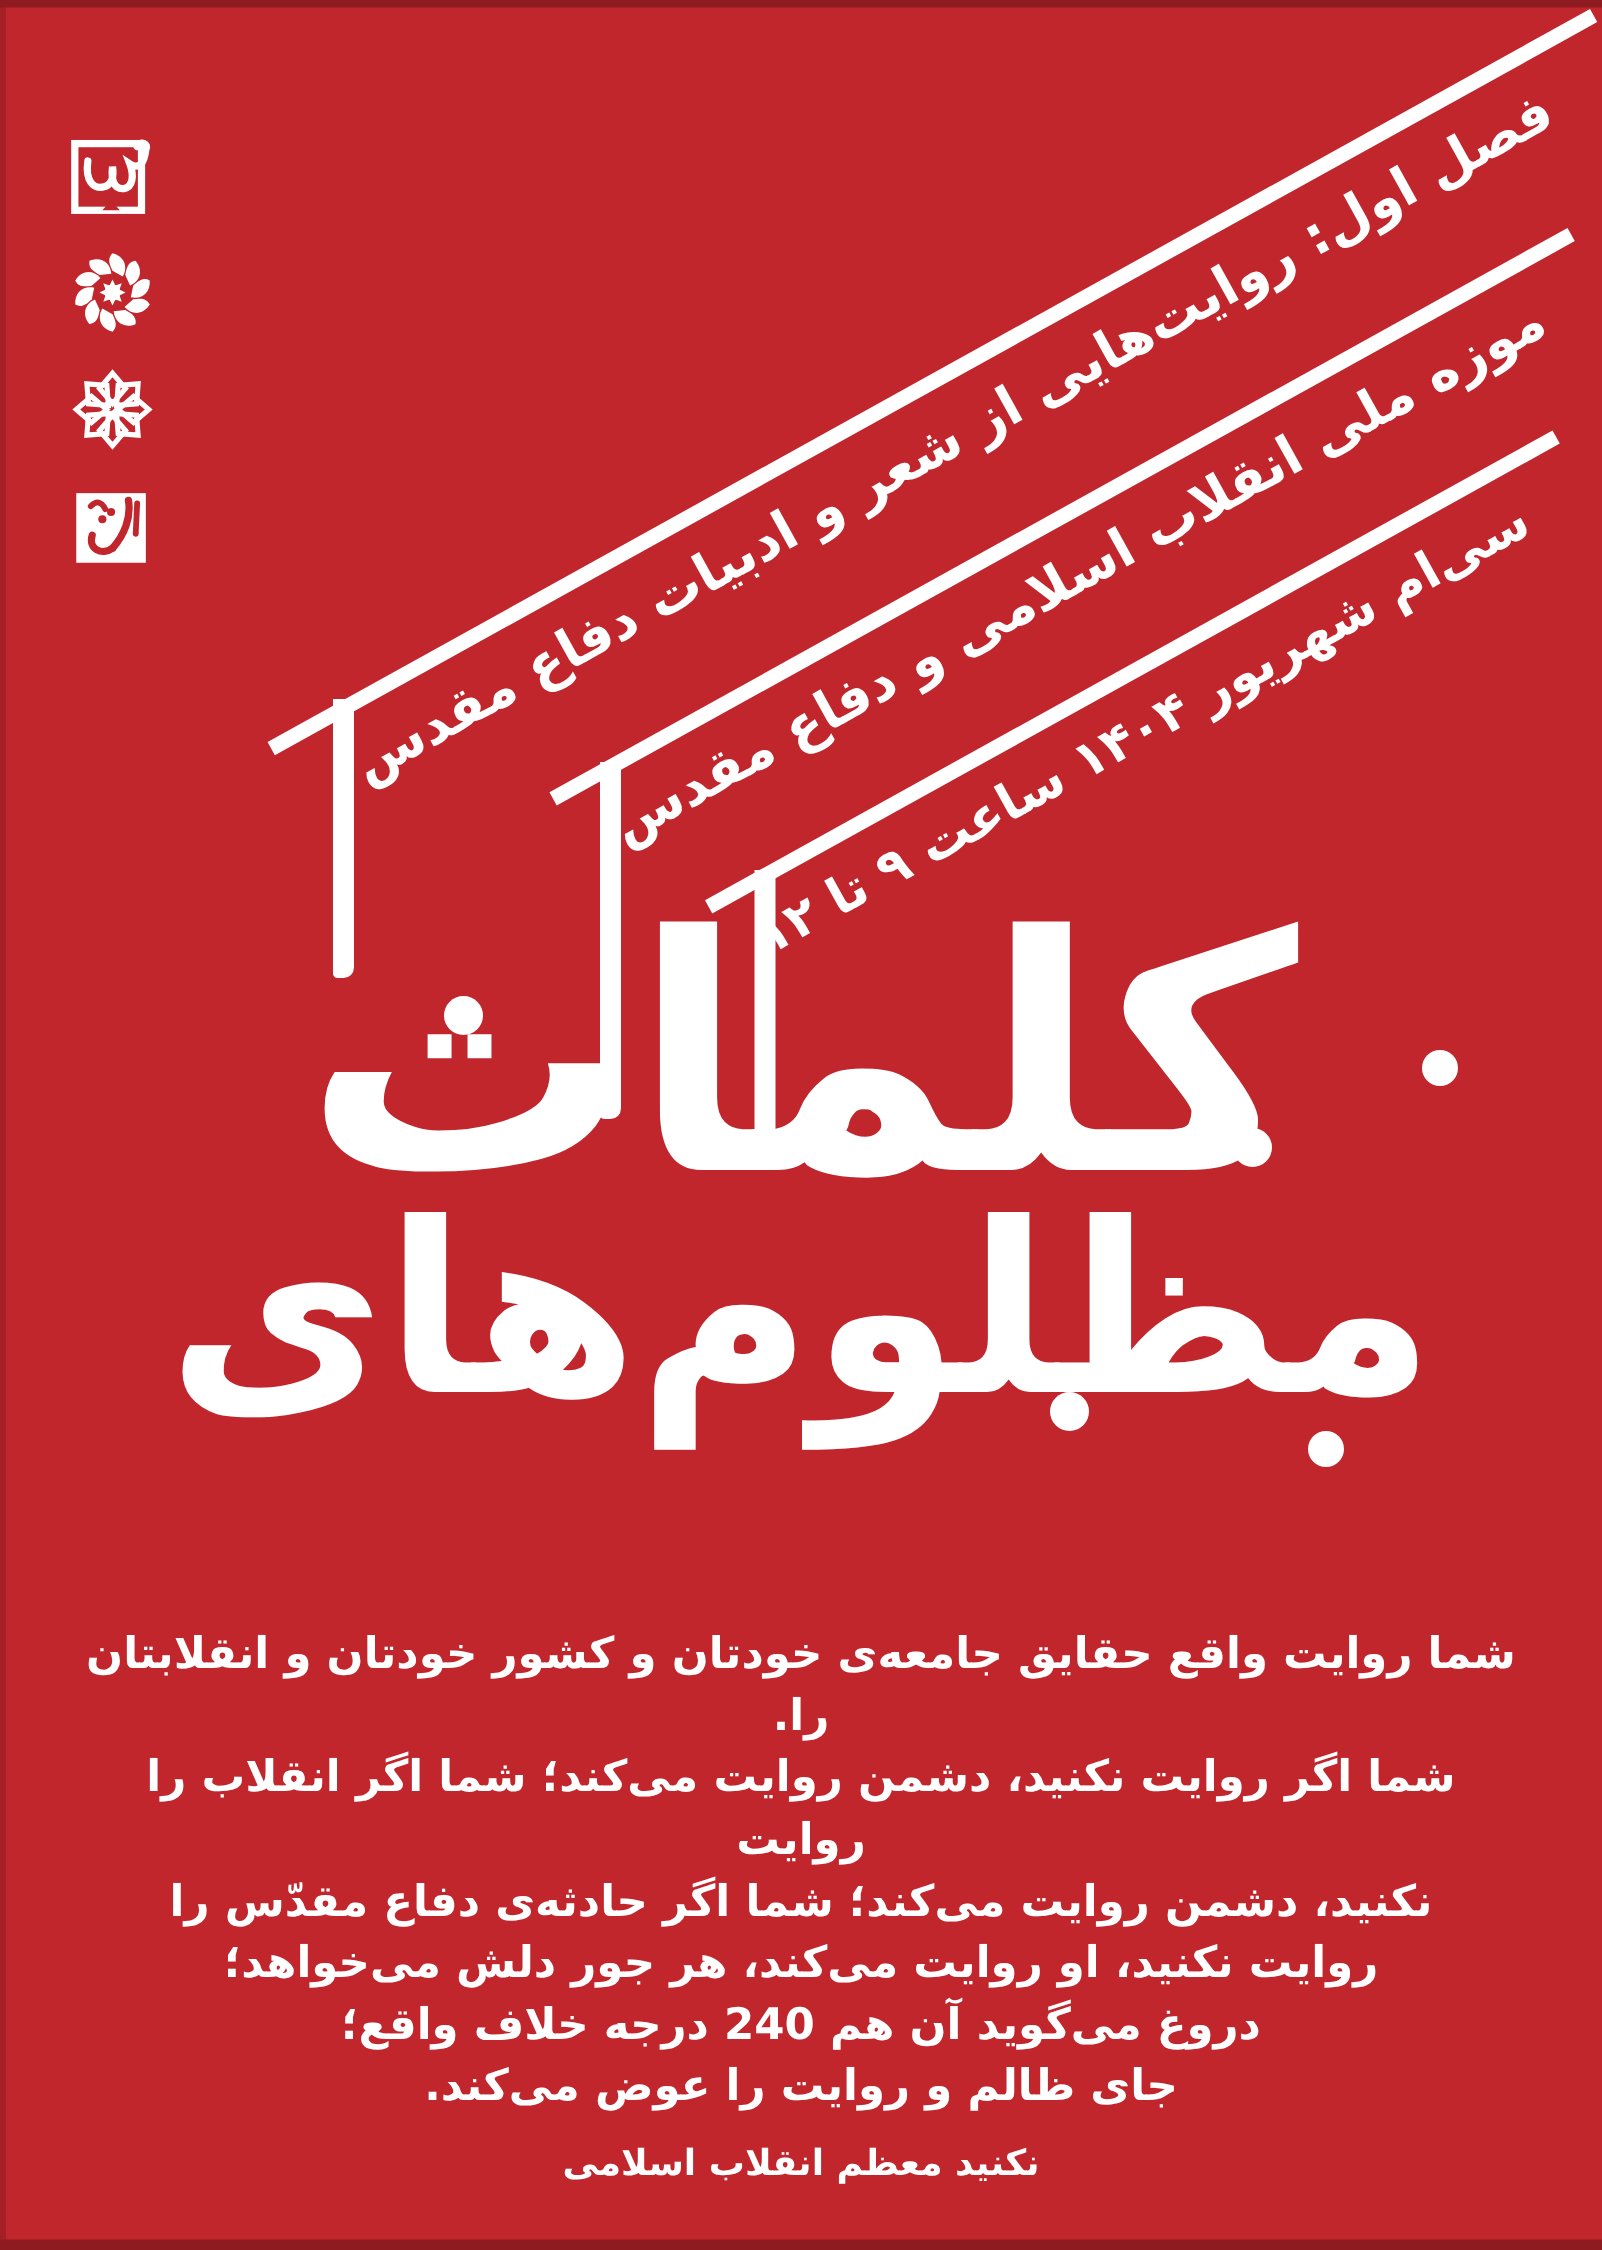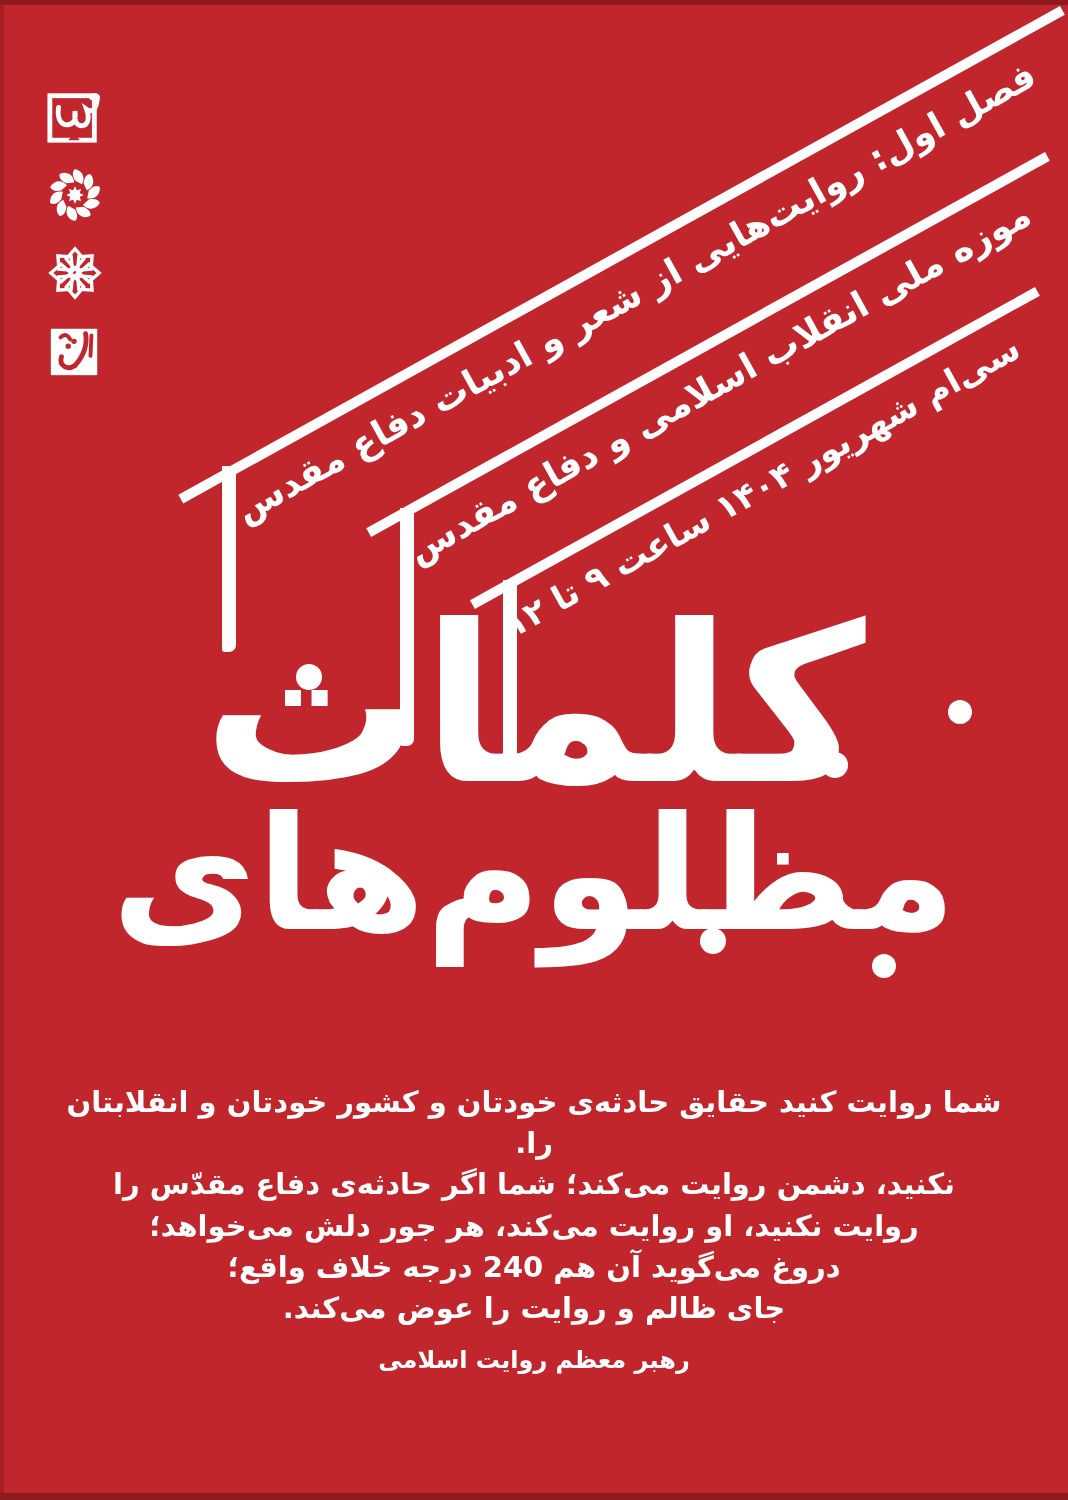--- a/index.html
+++ b/index.html
@@ -165,21 +165,22 @@
     <span class="word-top">کلمات</span>
     <span class="word-bottom">مظلوم‌های</span>
   </div>
   <div class="dot dot1"></div>
   <div class="dot dot2"></div>
   <div class="dot dot3"></div>
   <div class="dot dot4"></div>
   <div class="dot dot5"></div>
 
   <div class="quote">
-    <p>شما روایت کنید حقایق حادثه‌ی خودتان و کشور خودتان و انقلابتان را.</p>
+    <p>شما روایت واقع حقایق جامعه‌ی خودتان و کشور خودتان و انقلابتان را.</p>
+    <p>شما اگر روایت نکنید، دشمن روایت می‌کند؛ شما اگر انقلاب را روایت</p>
     <p>نکنید، دشمن روایت می‌کند؛ شما اگر حادثه‌ی دفاع مقدّس را</p>
     <p>روایت نکنید، او روایت می‌کند، هر جور دلش می‌خواهد؛</p>
     <p>دروغ می‌گوید آن هم 240 درجه خلاف واقع؛</p>
     <p>جای ظالم و روایت را عوض می‌کند.</p>
-    <div class="attribution">رهبر معظم روایت اسلامی</div>
+    <div class="attribution">نکنید معظم انقلاب اسلامی</div>
   </div>
 
 </div>
 
 </body></html>

